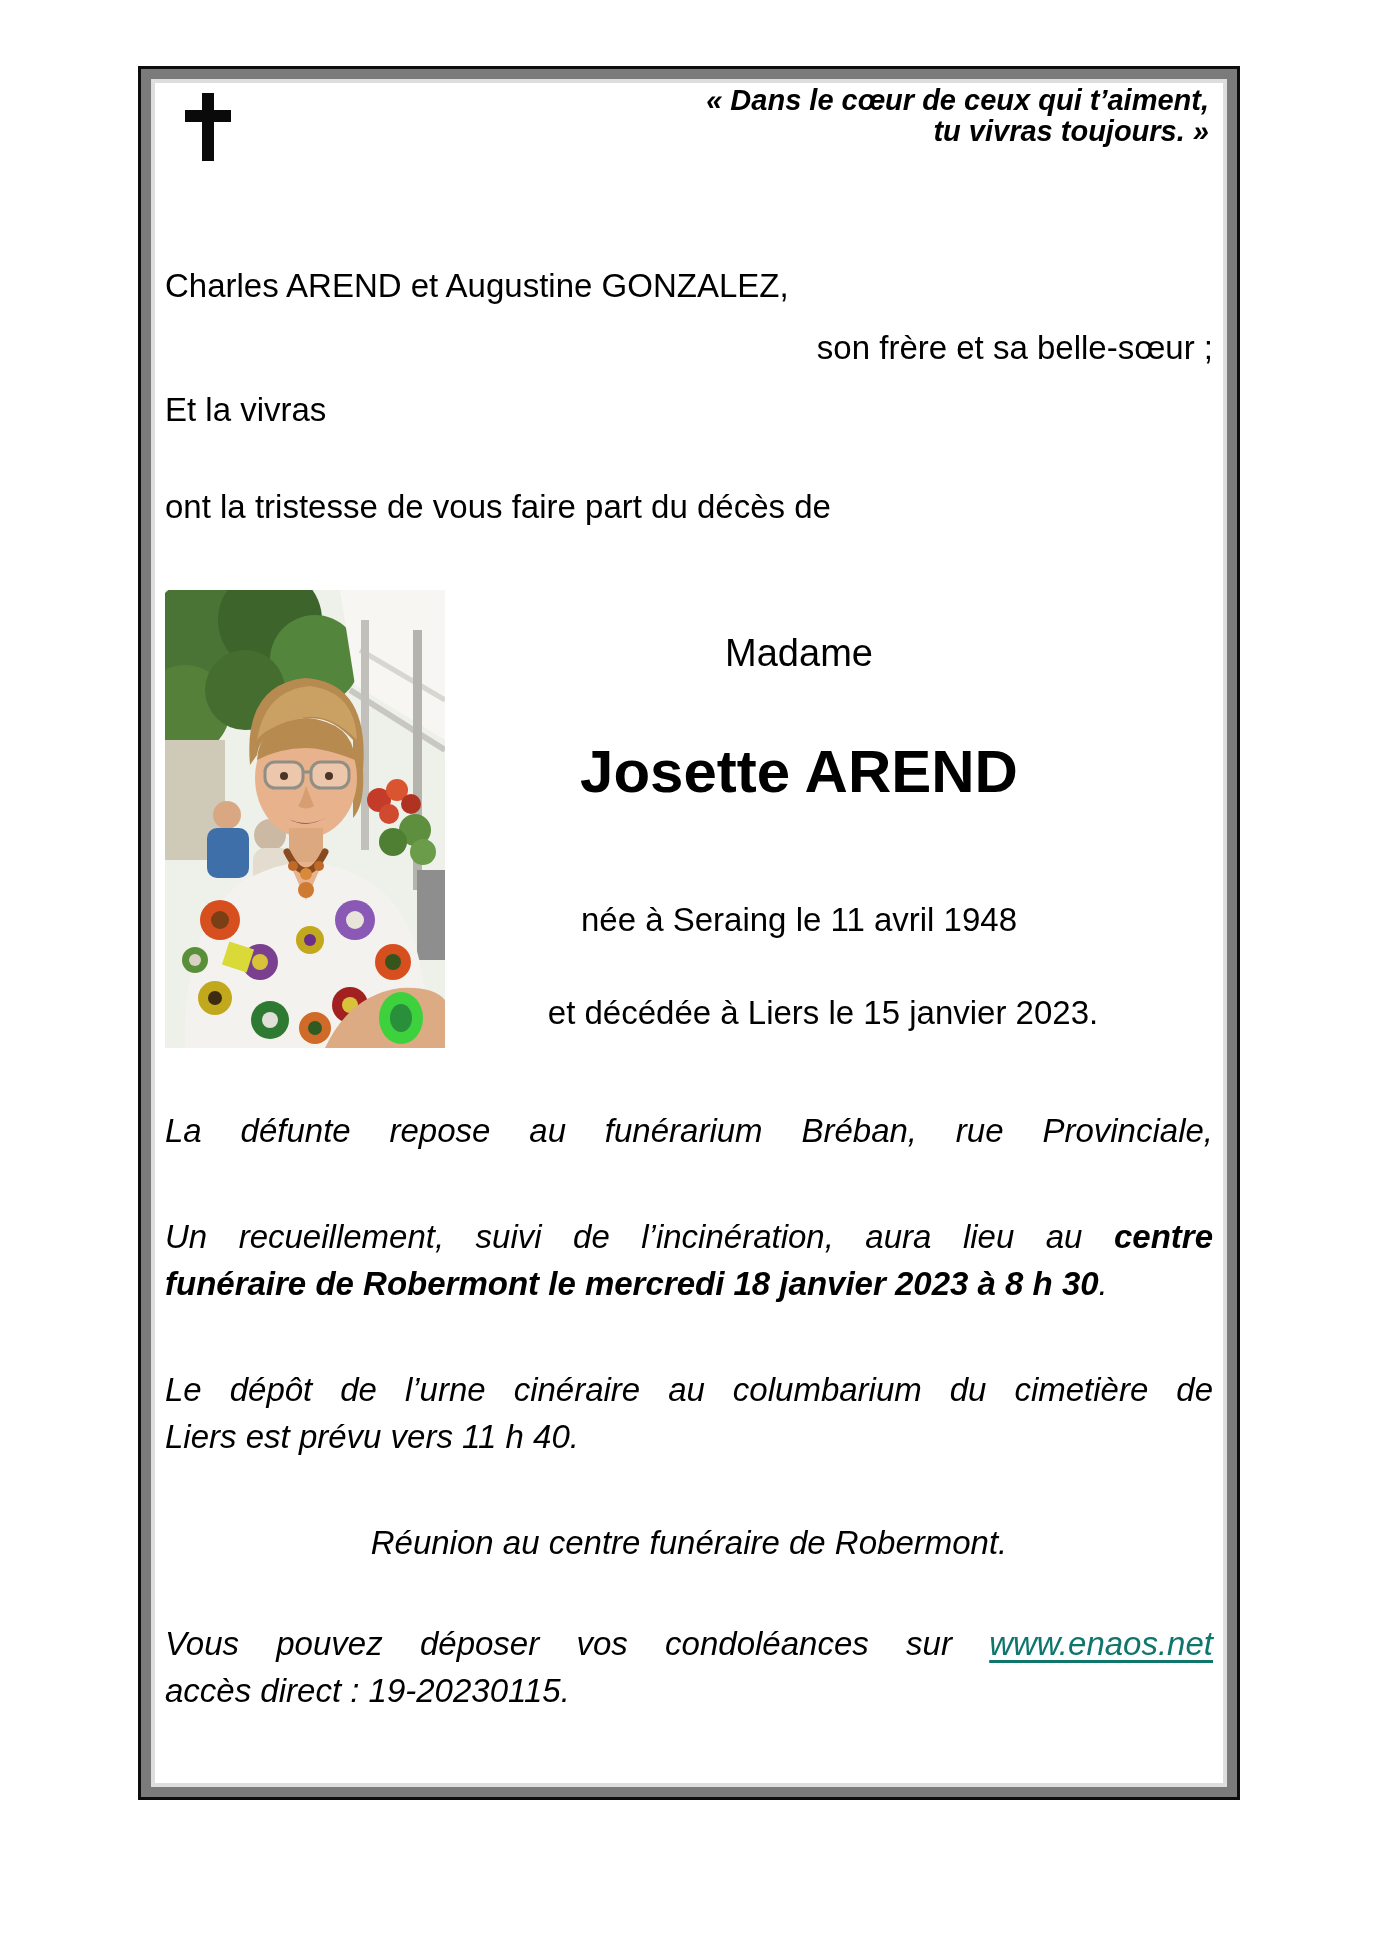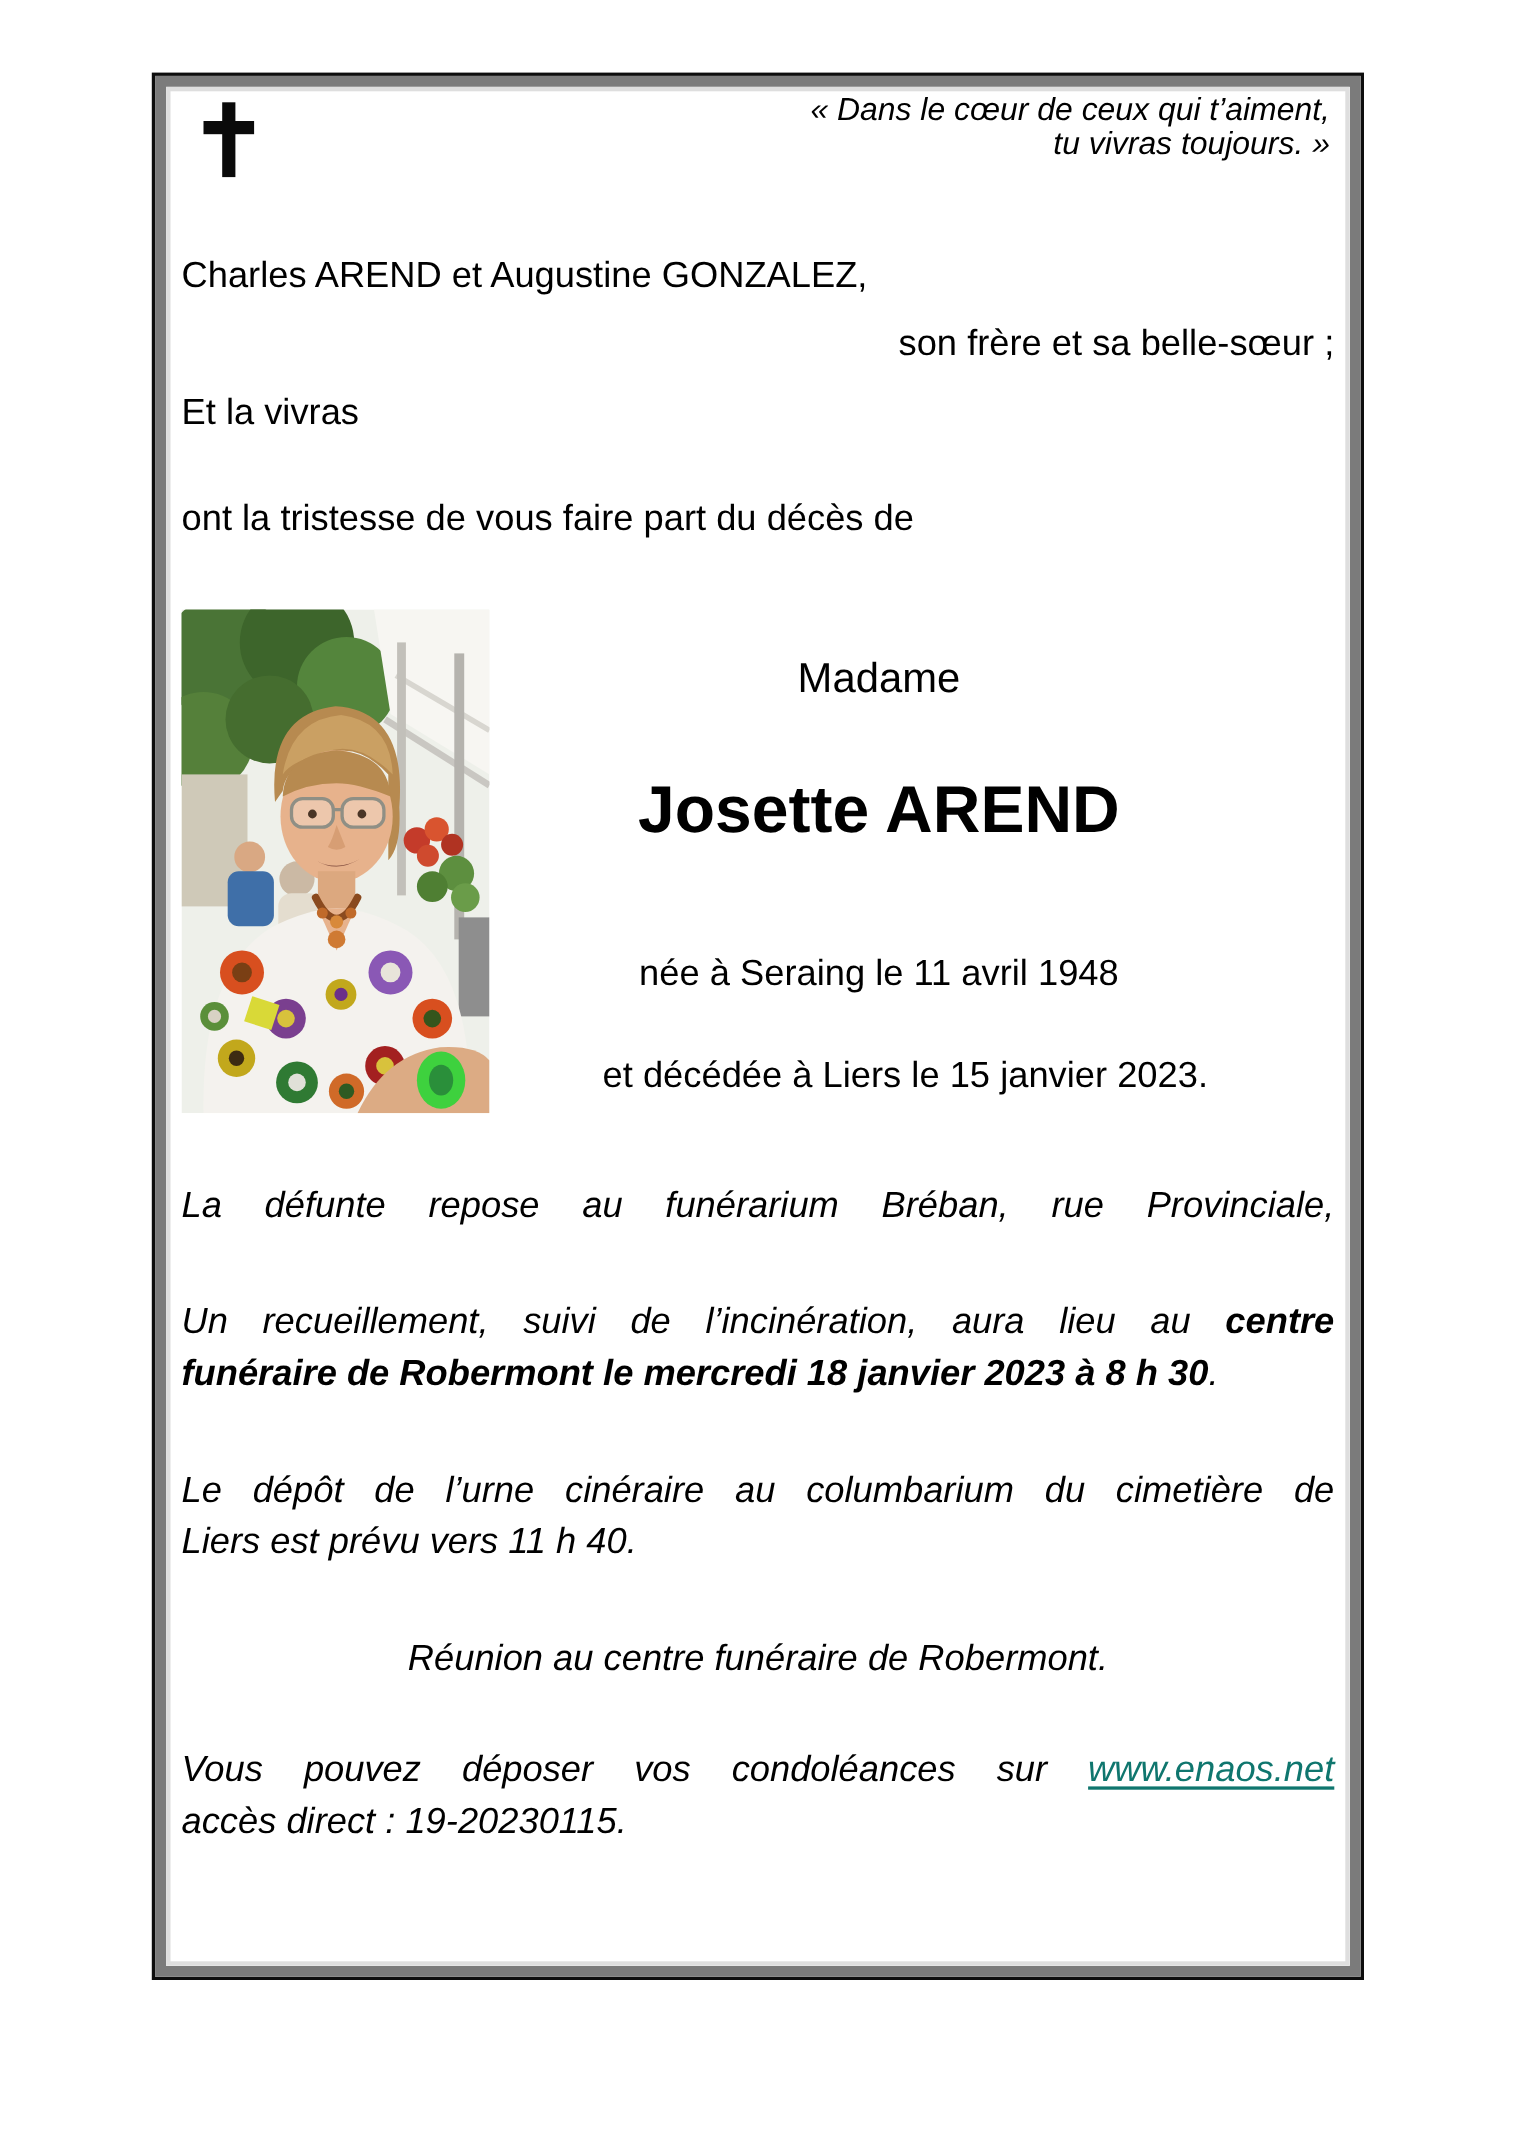--- a/index.html
+++ b/index.html
@@ -9,28 +9,28 @@
     overflow:hidden;
   }
   .frame{
     position:absolute;left:138px;top:66px;width:1102px;height:1734px;
     border:3px solid #0d0d0d;box-sizing:border-box;background:#fff;
   }
   .frame-gray{width:100%;height:100%;border:10px solid #7b7b7b;box-sizing:border-box;}
   .frame-light{width:100%;height:100%;border:4px solid #dedede;box-sizing:border-box;background:#fff;}
   .content{width:100%;height:100%;box-sizing:border-box;padding:0 10px;}
 
-  .header{display:flex;justify-content:space-between;align-items:flex-start;margin-top:2px;}
+  .header{display:flex;justify-content:space-between;align-items:flex-start;margin-top:2px;font-weight:bold;}
   .cross{position:relative;width:46px;height:68px;margin-left:20px;margin-top:8px;flex:none;}
   .cross .v{position:absolute;left:17px;top:0;width:12px;height:68px;background:#0a0a0a;}
   .cross .h{position:absolute;left:0;top:17px;width:46px;height:12px;background:#0a0a0a;}
   .quote{font-style:italic;font-size:29px;line-height:31px;text-align:right;padding-right:4px;}
 
   .line{font-size:33px;line-height:47px;}
-  .l-charles{margin-top:65px;}
+  .l-charles{margin-top:101px;}
   .l-right{text-align:right;margin-top:15px;}
   .l-famille{margin-top:15px;}
   .l-tristesse{margin-top:50px;}
 
   .photo-row{display:flex;margin-top:60px;}
   .photo{flex:none;width:280px;height:458px;}
   .right-col{flex:1;padding-right:60px;text-align:center;}
   .madame{font-size:38px;line-height:47px;margin-top:40px;}
   .name{font-size:60px;line-height:70px;font-weight:bold;margin-top:60px;}
   .birth{font-size:33px;line-height:47px;margin-top:89px;}

